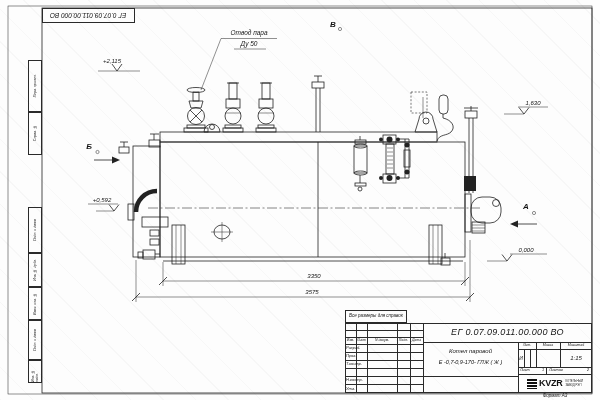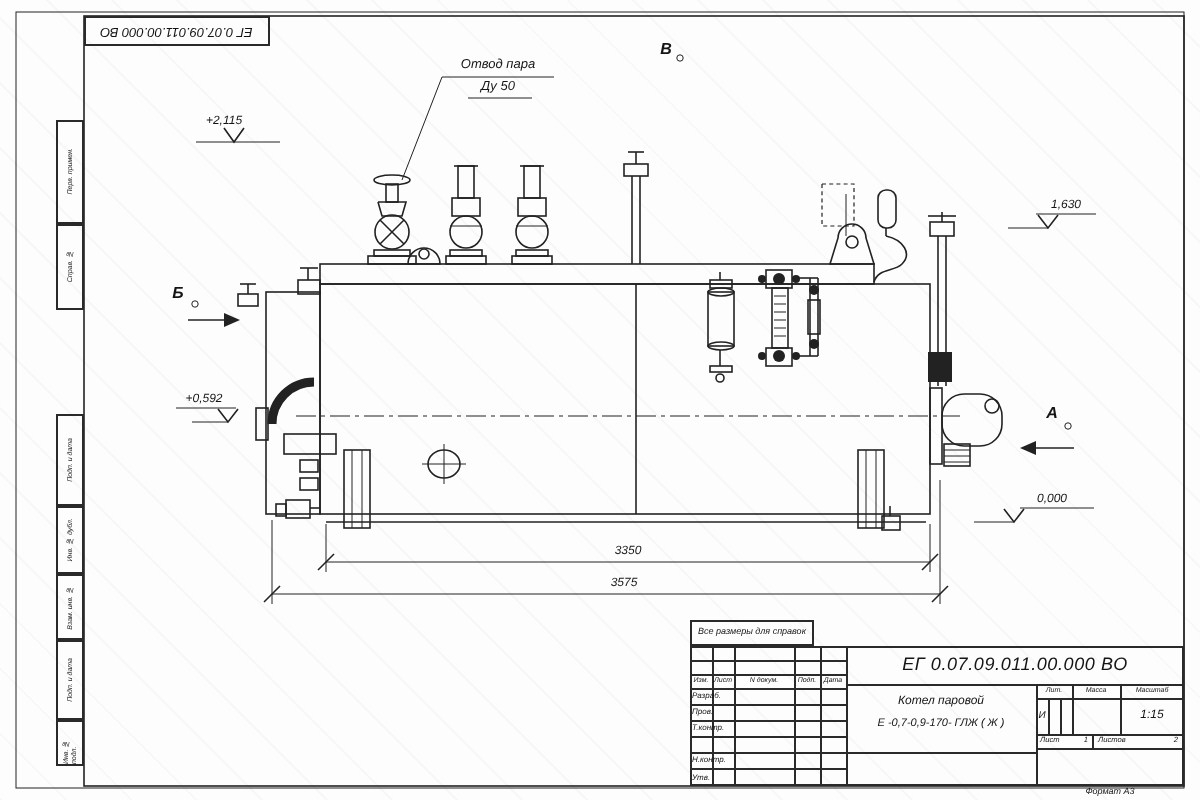--- a/index.html
+++ b/index.html
@@ -331,16 +331,24 @@
 
   <div class="t" style="left:518px;top:367px;width:28px;height:7px;font-size:3.8px;justify-content:space-between;padding:0 2px;box-sizing:border-box;">
     <span>Лист</span>
     <span>1</span>
   </div>
   <div class="t" style="left:546px;top:367px;width:46px;height:7px;font-size:3.8px;justify-content:space-between;padding:0 3px;box-sizing:border-box;">
     <span>Листов</span>
     <span>2</span>
   </div>
 
+  <div class="t" style="left:518px;top:374px;width:74px;height:19px;font-style:normal;">
+    <span class="sq"></span>
+    <span style="font-size:9px;font-weight:800;letter-spacing:-.3px;color:#111;">KVZR</span>
+    <span style="display:flex;flex-direction:column;margin-left:3px;font-size:2.8px;color:#222;line-height:1.3;text-align:left;">
+      <span>КОТЕЛЬНЫЙ</span>
+      <span>ЗАВОД РЭП</span>
+    </span>
+  </div>
 
   <div class="t" style="left:520px;top:393px;width:70px;height:7px;font-size:4.5px;">Формат А3</div>
 
 </div>
 
 </body></html>

